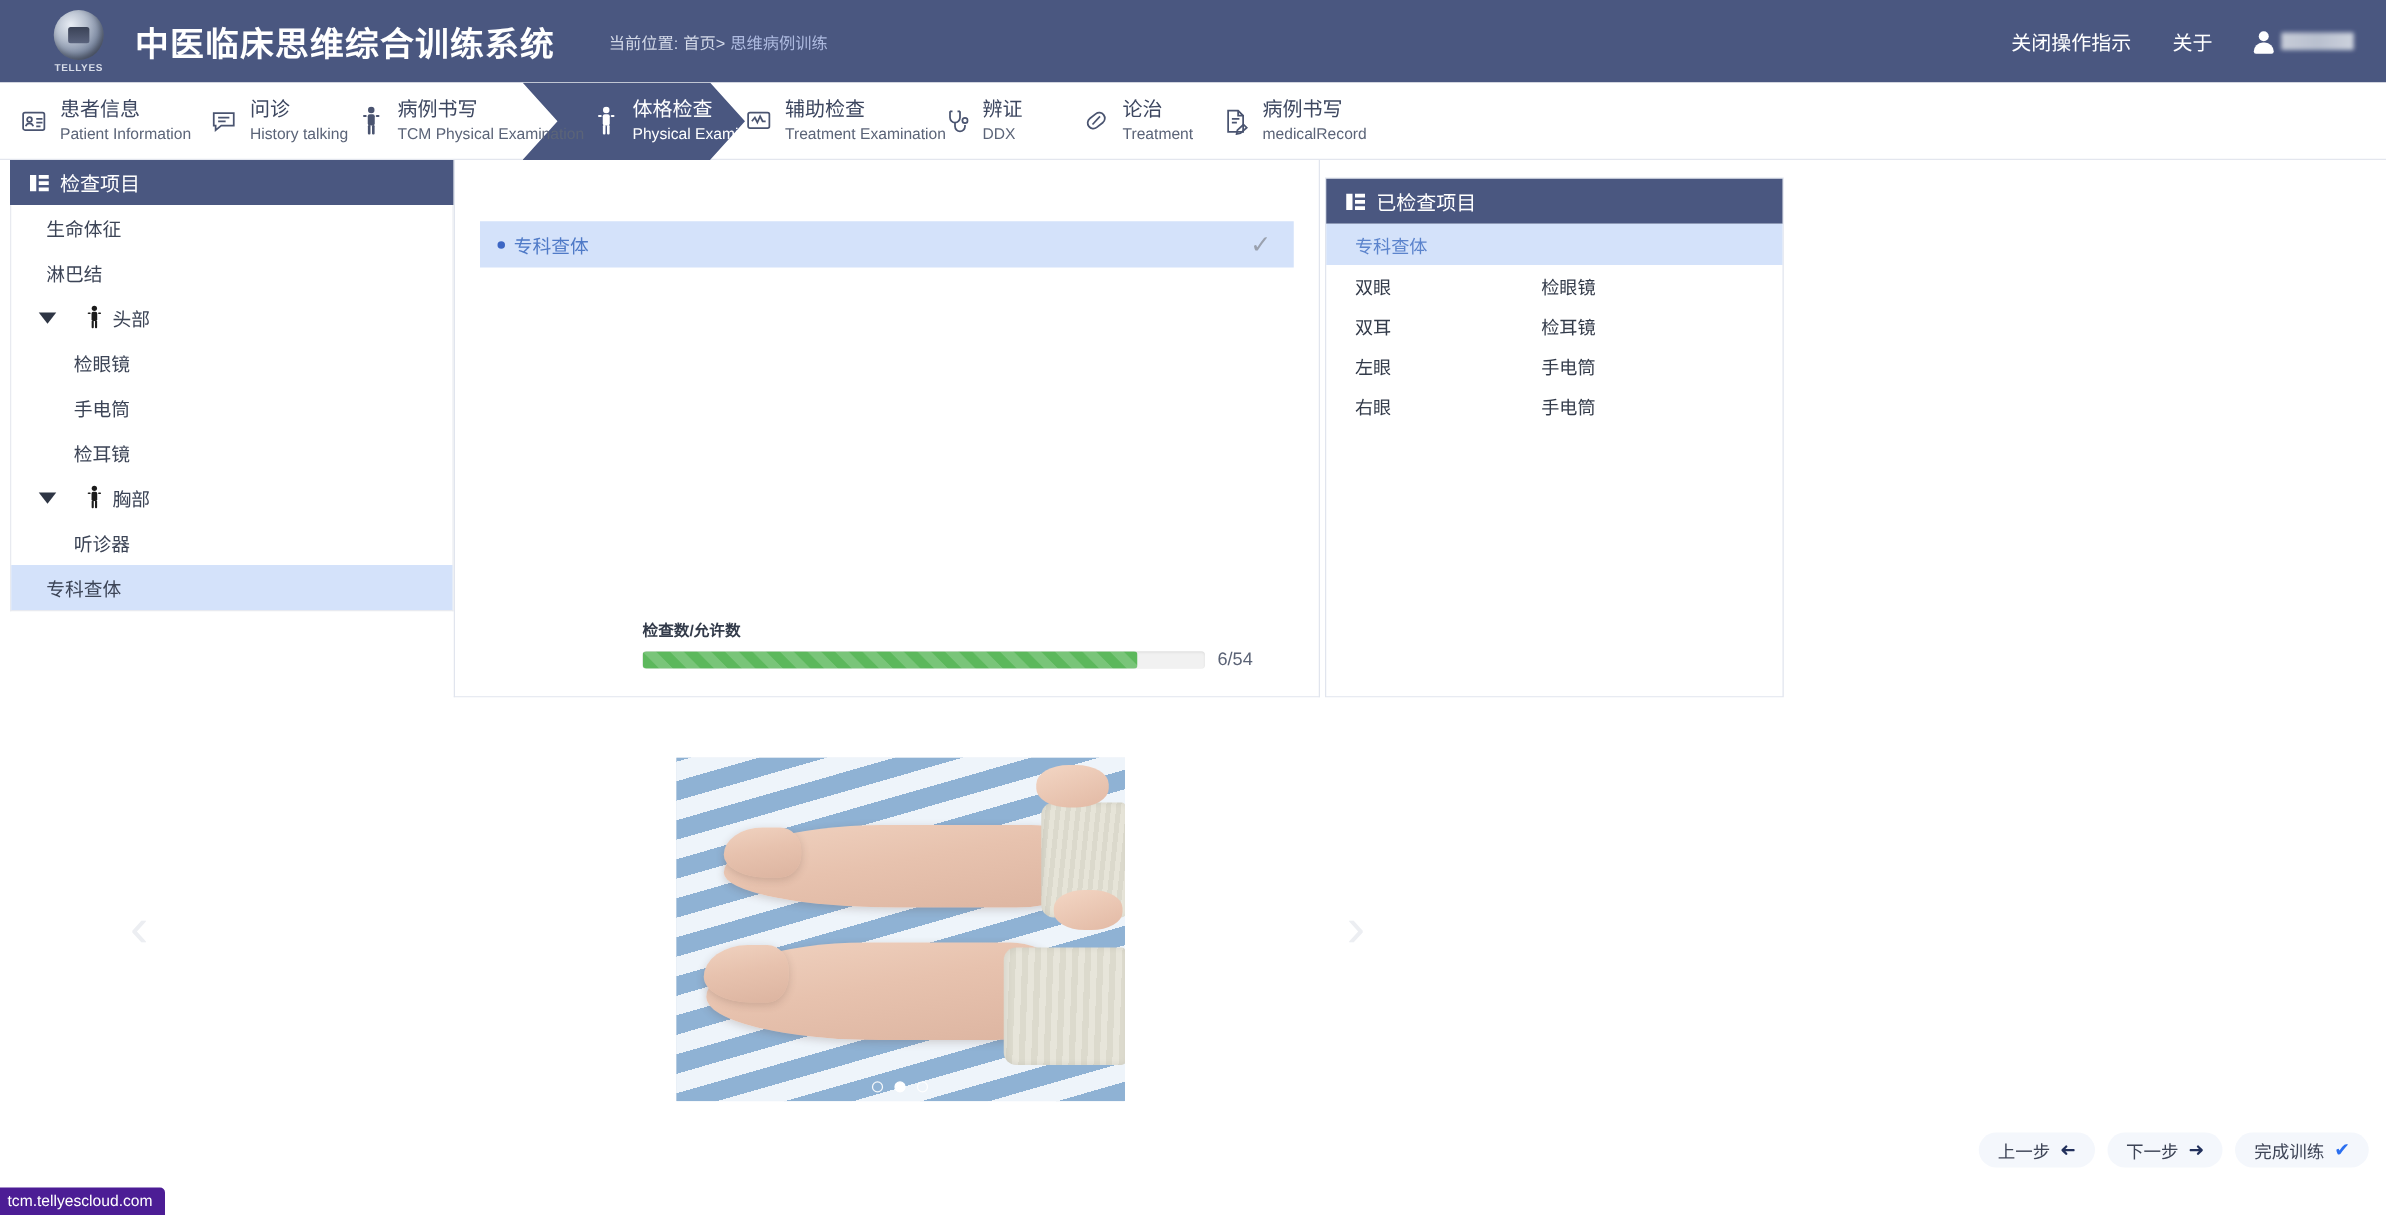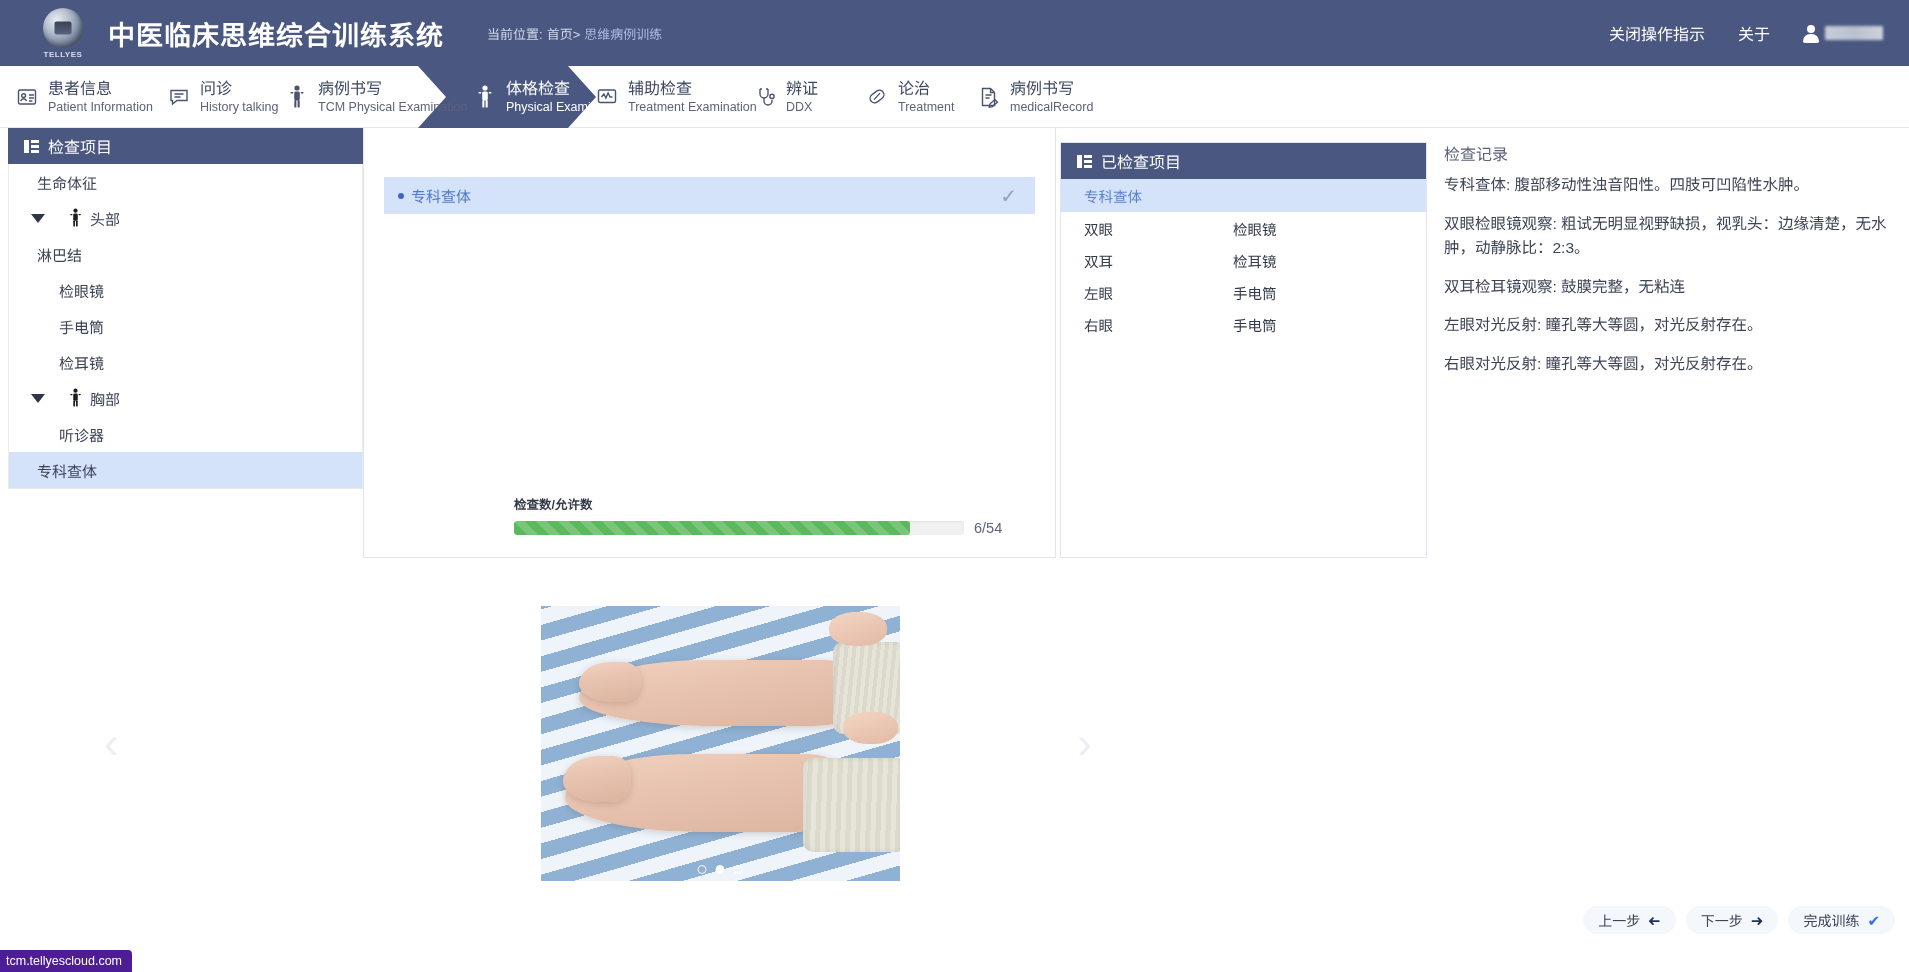--- a/index.html
+++ b/index.html
@@ -446,34 +446,34 @@
           <i class="gi2"></i>
           <i class="gi3"></i>
           <i class="gi4"></i>
       </span>
       <span>检查项目</span>
     </div>
     <div class="tree" id="tree-host">
         <div class="tree-item ">
           <span>生命体征</span>
         </div>
+        <div class="tree-item ">
+          <span>淋巴结</span>
+        </div>
         <div class="tree-item group">
           <span class="caret"></span>
           <span class="person-icon"><svg width="13" height="20" viewBox="0 0 16 24" fill="#1c1c1c">
               <circle cx="8" cy="3" r="2.6"></circle>
               <rect x="5.2" y="6.4" width="5.6" height="9" rx="1.6"></rect>
               <rect x="1.4" y="7" width="3" height="1.6" rx=".8"></rect>
               <rect x="11.6" y="7" width="3" height="1.6" rx=".8"></rect>
               <rect x="5.3" y="15" width="2.1" height="7.6" rx=".9"></rect>
               <rect x="8.6" y="15" width="2.1" height="7.6" rx=".9"></rect>
             </svg></span>
           <span>头部</span>
-        </div>
-        <div class="tree-item ">
-          <span>淋巴结</span>
         </div>
         <div class="tree-item child">
           <span>检眼镜</span>
         </div>
         <div class="tree-item child">
           <span>手电筒</span>
         </div>
         <div class="tree-item child">
           <span>检耳镜</span>
         </div>
@@ -541,30 +541,20 @@
           <span>左眼</span>
           <span class="exam-col2">手电筒</span>
         </div>
         <div class="exam-row">
           <span>右眼</span>
           <span class="exam-col2">手电筒</span>
         </div>
       </div>
   </div>
 
-  <div class="records">
-    <div class="records-title">检查记录</div>
-    <div id="records-host">
-        <div class="record-p">专科查体: 腹部移动性浊音阳性。四肢可凹陷性水肿。</div>
-        <div class="record-p">双眼检眼镜观察: 粗试无明显视野缺损，视乳头：边缘清楚，无水肿，动静脉比：2:3。</div>
-        <div class="record-p">双耳检耳镜观察: 鼓膜完整，无粘连</div>
-        <div class="record-p">左眼对光反射: 瞳孔等大等圆，对光反射存在。</div>
-        <div class="record-p">右眼对光反射: 瞳孔等大等圆，对光反射存在。</div>
-      </div>
-  </div>
 
   <div class="carousel">
     <span class="carousel-arrow arrow-left">‹</span>
     <div class="photo-frame">
       <div class="photo">
         <div class="bedsheet"></div>
         <div class="leg leg-top"></div>
         <div class="leg foot-a"></div>
         <div class="leg leg-bot"></div>
         <div class="leg foot-b"></div>

